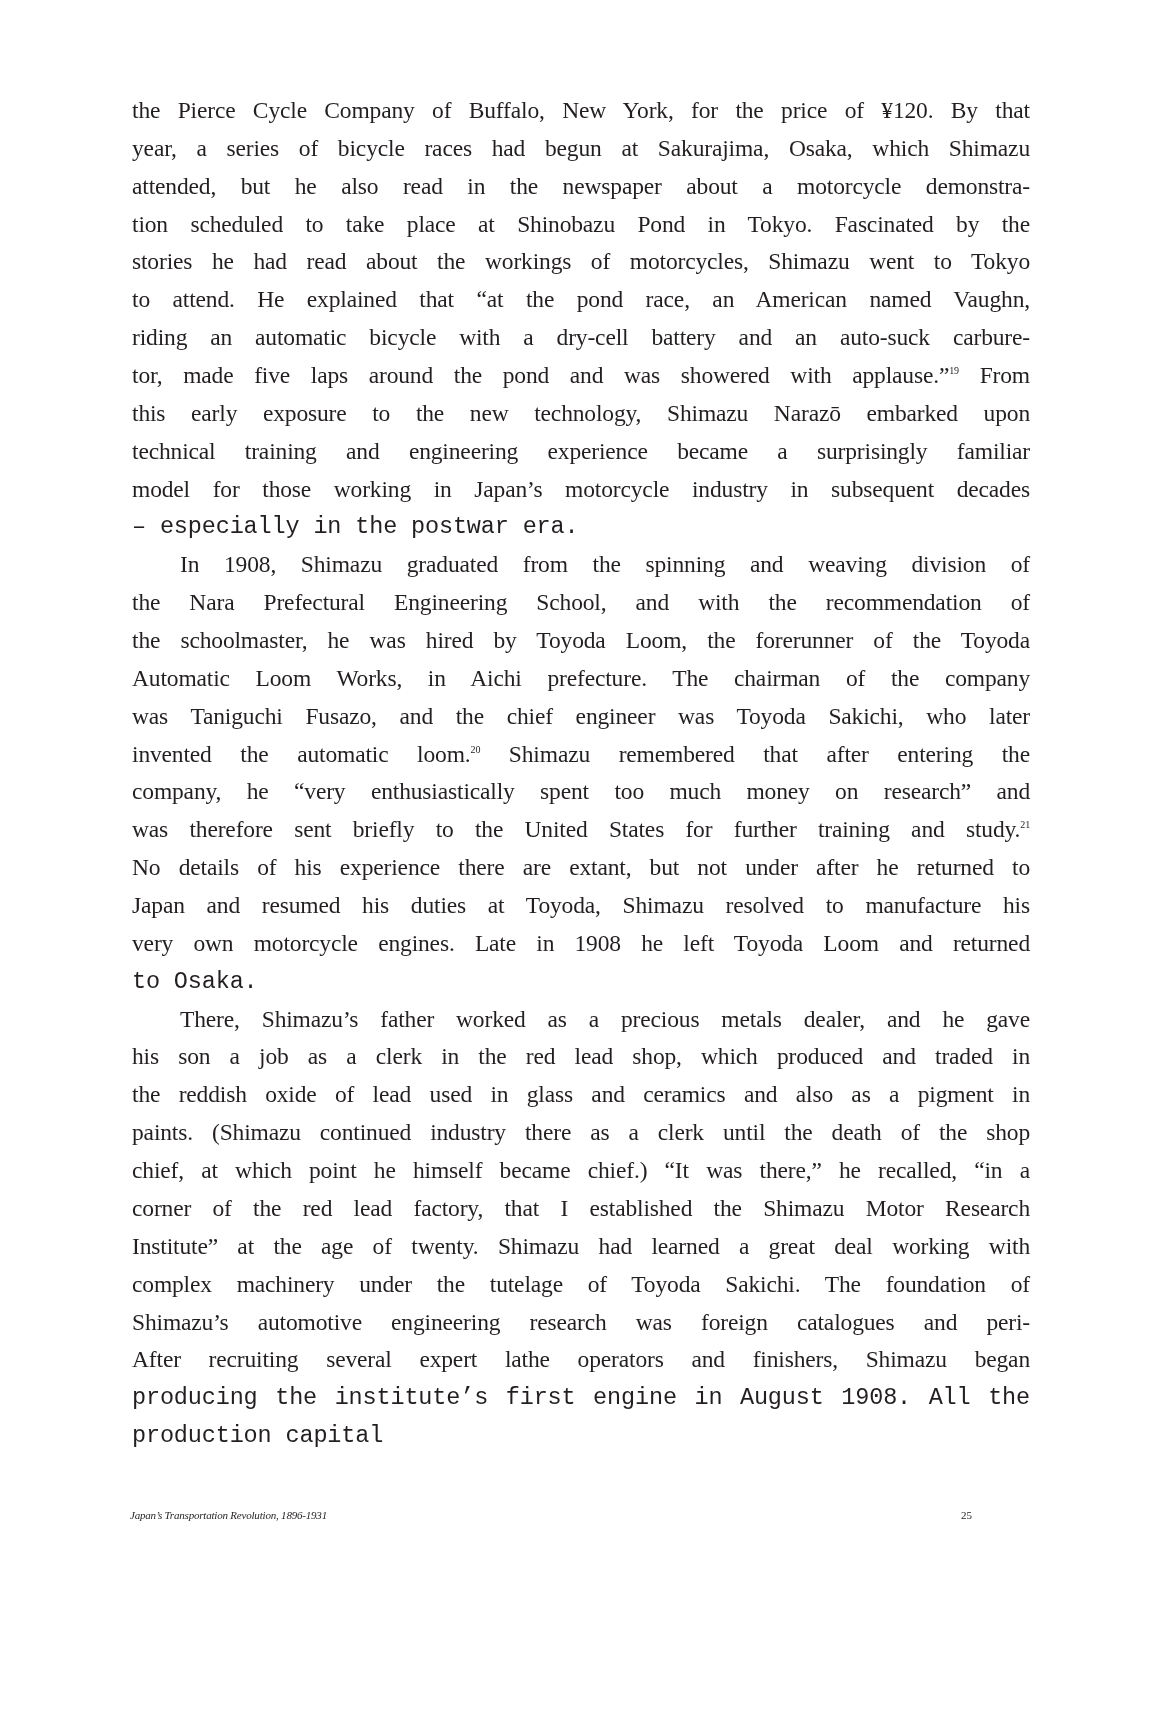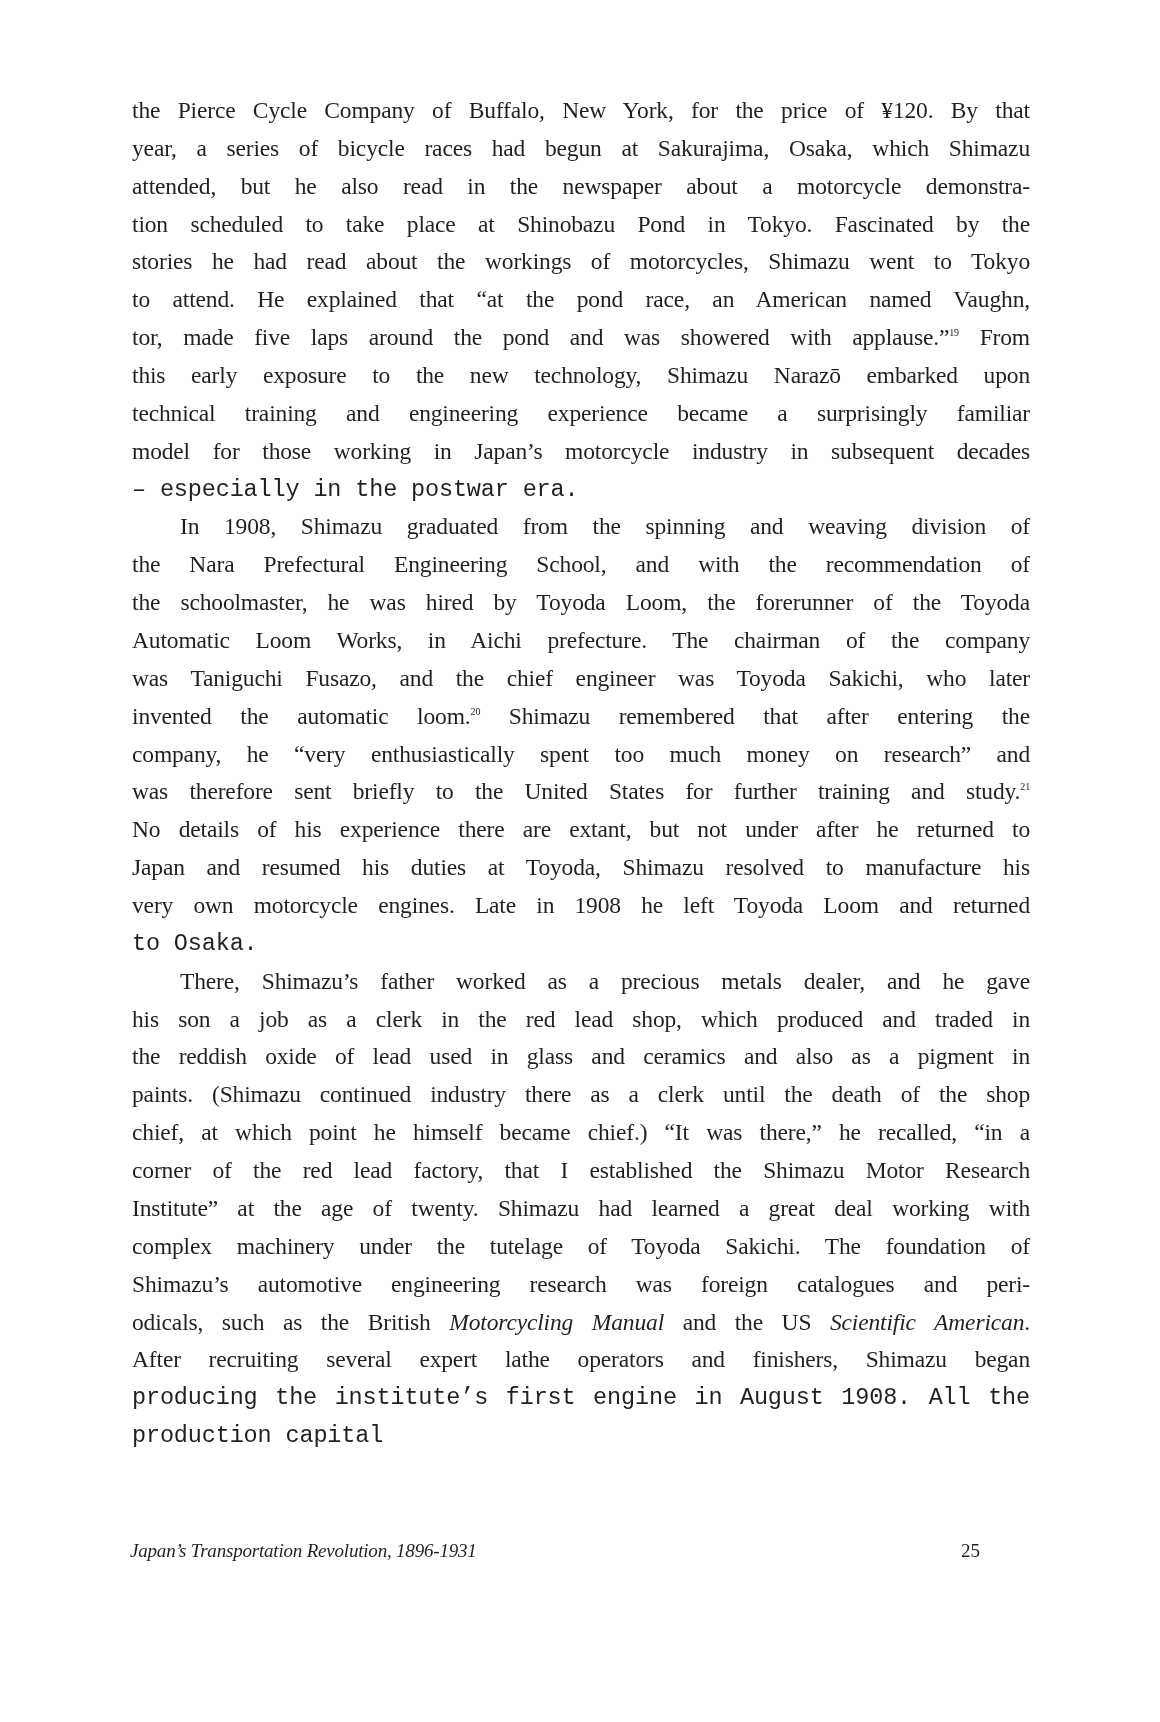--- a/index.html
+++ b/index.html
@@ -61,25 +61,25 @@
   sup.fn {
     font-size: 10px;
     vertical-align: 0;
     position: relative;
     top: -9px;
     line-height: 0;
   }
   i { font-style: italic; }
   .footer {
     position: absolute;
-    top: 1538px;
+    top: 1502px;
     left: 130px;
     width: 850px;
     height: 26px;
-    font-size: 19px;
+    font-size: 11px;
     line-height: 26px;
   }
   .footer-title {
     position: absolute;
     left: 0;
     top: 0;
     font-style: italic;
     letter-spacing: -0.2px;
   }
   .footer-page {
@@ -106,20 +106,23 @@
         <div class="line">
           <span class="jwrap"><span>tion scheduled to take place at Shinobazu Pond in Tokyo. Fascinated by the</span></span>
         </div>
         <div class="line">
           <span class="jwrap"><span>stories he had read about the workings of motorcycles, Shimazu went to Tokyo</span></span>
         </div>
         <div class="line">
           <span class="jwrap"><span>to attend. He explained that “at the pond race, an American named Vaughn,</span></span>
         </div>
         <div class="line">
+          <span class="jwrap"><span>riding an automatic bicycle with a dry-cell battery and an auto-suck carbure-</span></span>
+        </div>
+        <div class="line">
           <span class="jwrap"><span>tor, made five laps around the pond and was showered with applause.”</span><sup class="fn">19</sup><span> From</span></span>
         </div>
         <div class="line">
           <span class="jwrap"><span>this early exposure to the new technology, Shimazu Narazō embarked upon</span></span>
         </div>
         <div class="line">
           <span class="jwrap"><span>technical training and engineering experience became a surprisingly familiar</span></span>
         </div>
         <div class="line">
           <span class="jwrap"><span>model for those working in Japan’s motorcycle industry in subsequent decades</span></span>
@@ -186,23 +189,20 @@
           <span class="jwrap"><span>corner of the red lead factory, that I established the Shimazu Motor Research</span></span>
         </div>
         <div class="line">
           <span class="jwrap"><span>Institute” at the age of twenty. Shimazu had learned a great deal working with</span></span>
         </div>
         <div class="line">
           <span class="jwrap"><span>complex machinery under the tutelage of Toyoda Sakichi. The foundation of</span></span>
         </div>
         <div class="line">
           <span class="jwrap"><span>Shimazu’s automotive engineering research was foreign catalogues and peri-</span></span>
-        </div>
-        <div class="line">
-          <span class="jwrap"><span>odicals, such as the British </span><i>Motorcycling Manual</i><span> and the US </span><i>Scientific American</i><span>.</span></span>
         </div>
         <div class="line">
           <span class="jwrap"><span>After recruiting several expert lathe operators and finishers, Shimazu began</span></span>
         </div>
         <div class="line last">
           <span class="jwrap"><span>producing the institute’s first engine in August 1908. All the production capital</span></span>
         </div>
       </div>
     </div>
 

